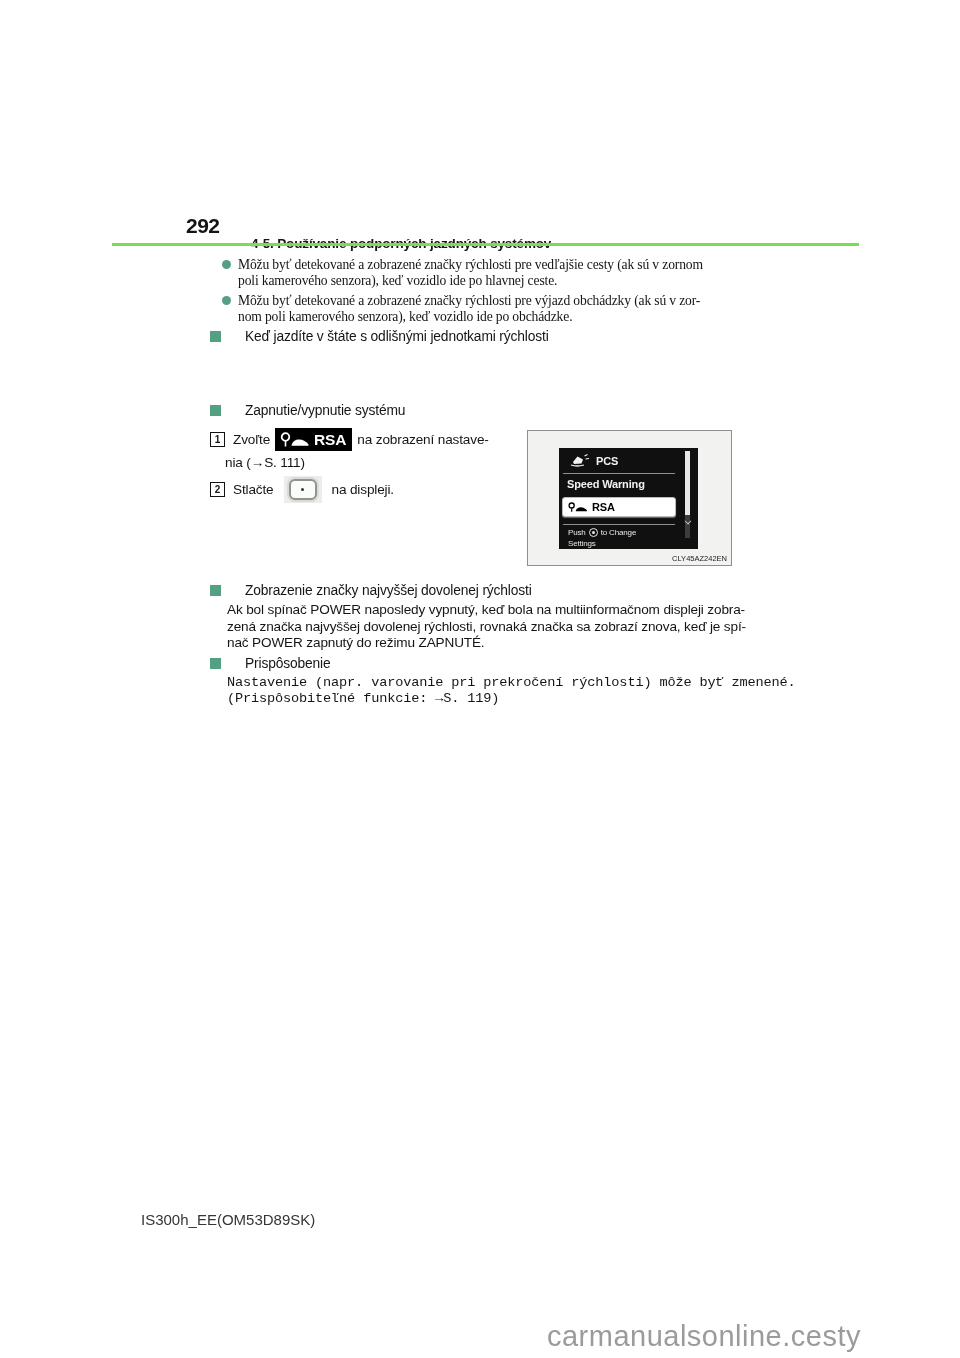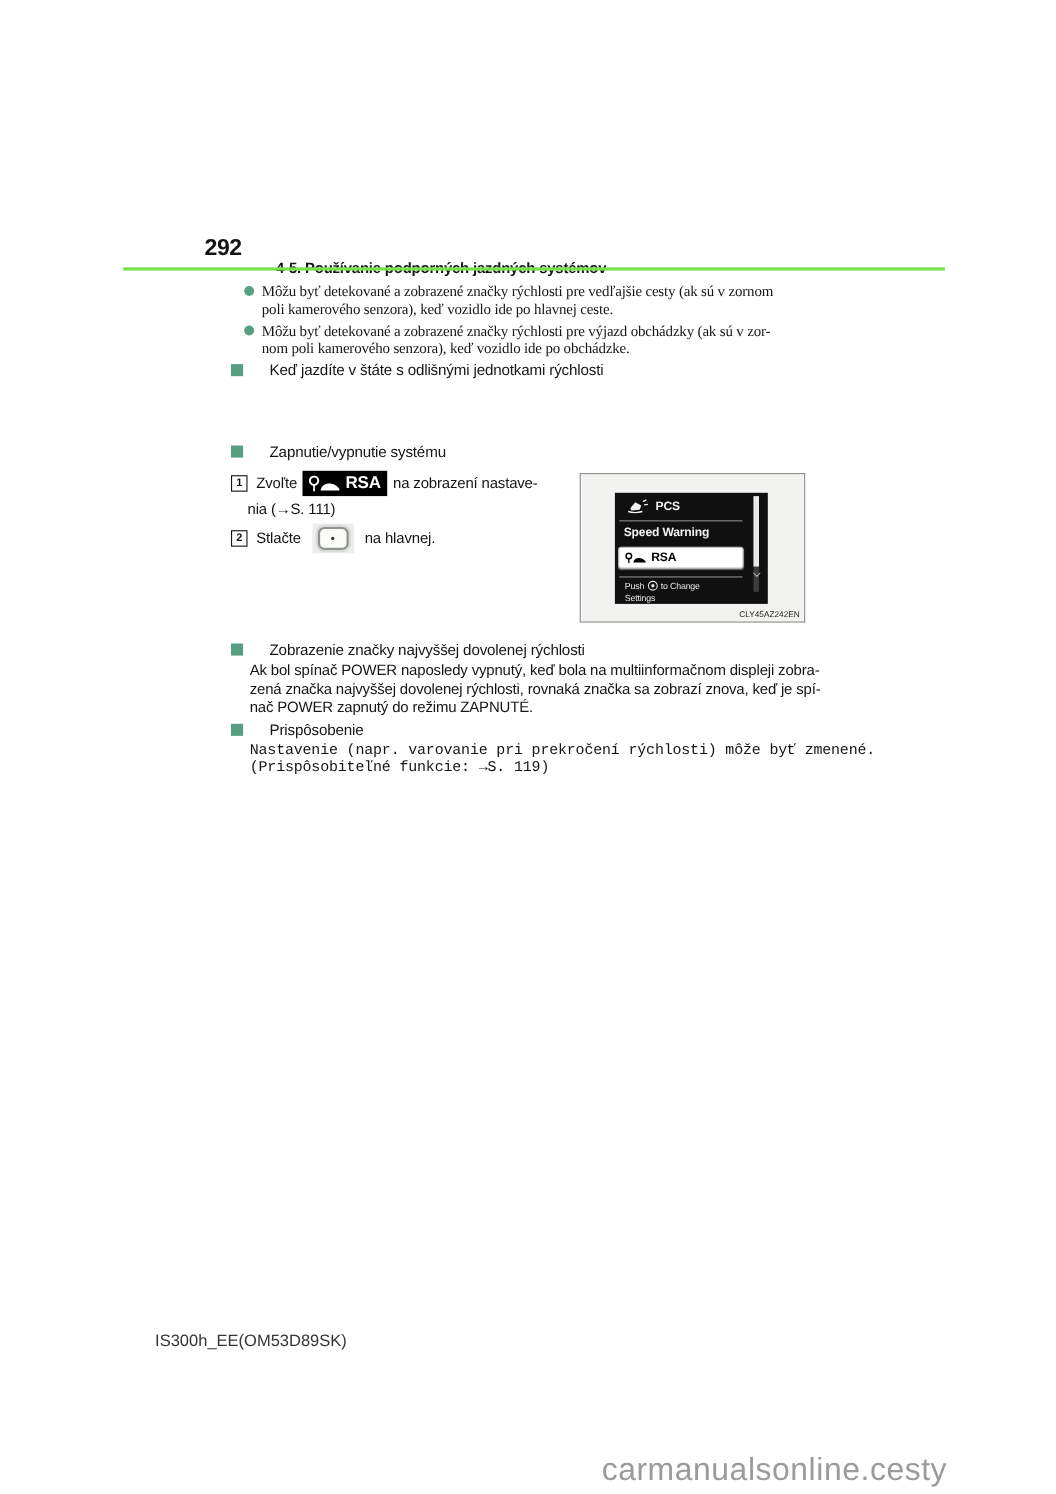--- a/index.html
+++ b/index.html
@@ -109,21 +109,21 @@
   <div class="stepcont pre" style="top:455px;">nia (→S. 111)</div>
 
   <div class="step" style="top:476px;">
     <span class="stepnum">2</span>
     <span>Stlačte</span>
     <span class="wheel-btn">
       <span class="wheel-inner">
         <span class="wheel-dot"></span>
       </span>
     </span>
-    <span>na hlavnej.</span>
+    <span>na displeji.</span>
   </div>
 
   <div class="figure">
     <div class="screen">
       <div class="row-pcs">
         <svg width="22" height="14" viewBox="0 0 22 14">
           <path d="M4 9 L8.5 3.5 L14 6.5 L12.5 10.5 L5 11 Z" fill="#f2f2f2"></path>
           <path d="M2 12 Q8 14 15 12" fill="none" stroke="#f2f2f2" stroke-width="1.3"></path>
           <line x1="15.5" y1="3" x2="18.5" y2="1.5" stroke="#f2f2f2" stroke-width="1.2"></line>
           <line x1="16.5" y1="6" x2="20" y2="5.5" stroke="#f2f2f2" stroke-width="1.2"></line>

